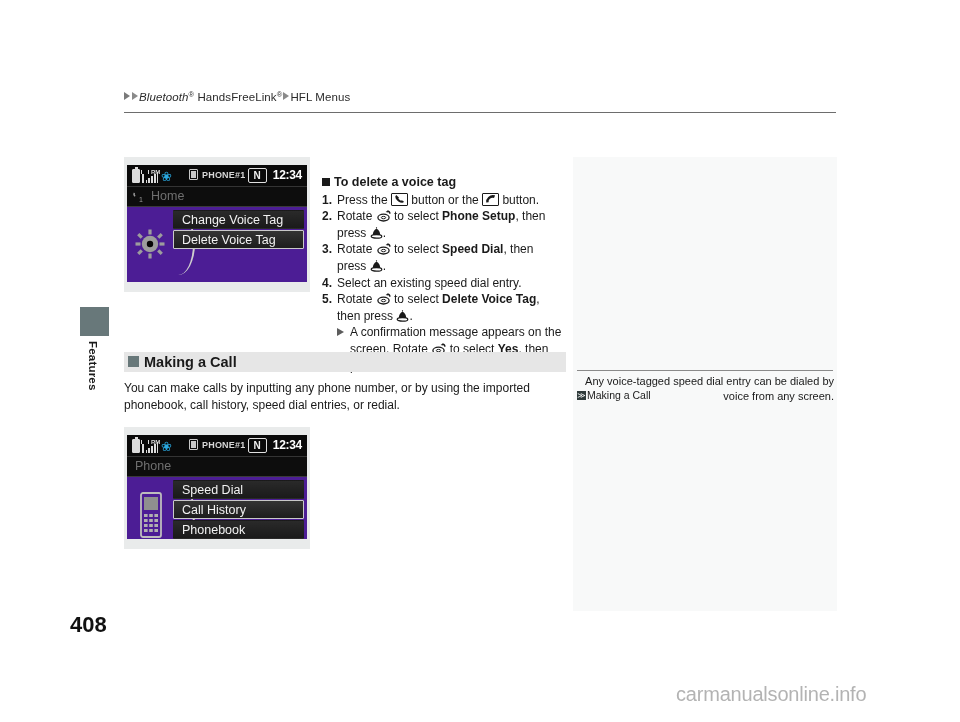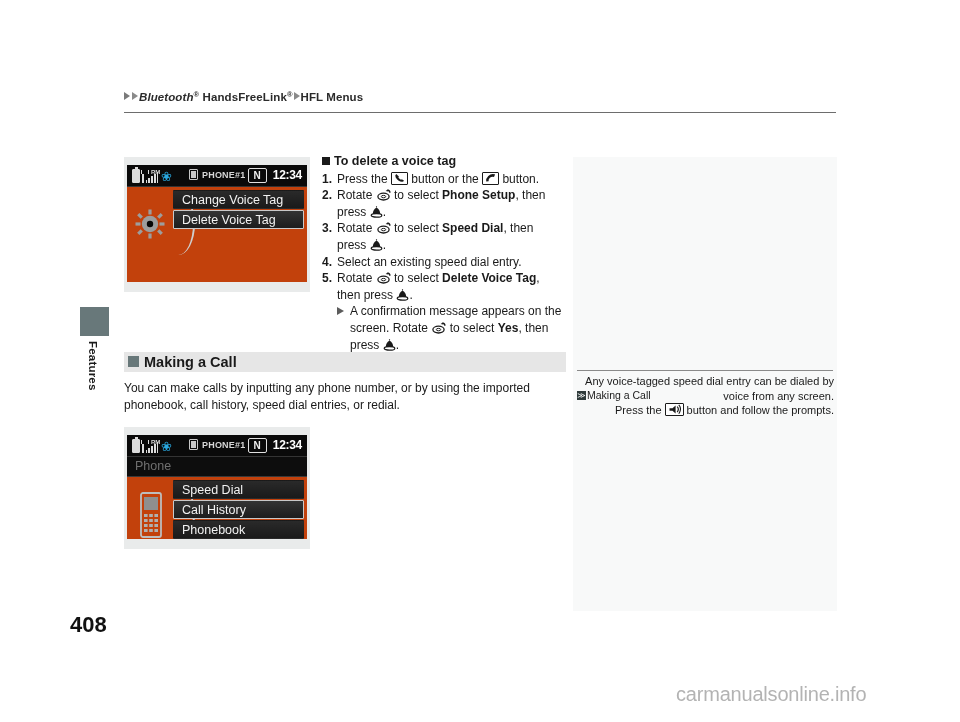--- a/index.html
+++ b/index.html
@@ -15,21 +15,21 @@
     color: #1a1a1a;
     overflow: hidden;
   }
 
   
   #breadcrumb {
     position: absolute;
     left: 124px;
     top: 90px;
     font-size: 11.5px;
-    font-weight: bold;
+    font-weight: normal;
     color: #2b2b2b;
     white-space: nowrap;
     letter-spacing: 0.1px;
   }
   .bc-tri {
     display: inline-block;
     width: 0; height: 0;
     border-left: 6px solid #7a7a7a;
     border-top: 4.2px solid transparent;
     border-bottom: 4.2px solid transparent;
@@ -165,20 +165,21 @@
     width: 244px;
     font-size: 12px;
     line-height: 16.6px;
     color: #1a1a1a;
   }
   #instr-title {
     font-weight: bold;
     font-size: 12.5px;
     margin-bottom: 1px;
     white-space: nowrap;
+    margin-top: 21px;
   }
   .sq {
     display: inline-block;
     width: 8px;
     height: 8px;
     background: #1a1a1a;
     margin-right: 4px;
     vertical-align: 0px;
   }
   .step {
@@ -412,21 +413,21 @@
     left: 24px; top: 2px;
     font-size: 12.5px;
     color: #6f6f6f;
   }
   .title-text.phone { left: 8px; }
 
   
   .menuarea {
     position: relative;
     height: 100%;
-    background: #c2410c;
+    background: #4c1d95;
   }
   .menu-icon-wrap {
     position: absolute;
     left: 4px; top: 6px;
     width: 56px; height: 62px;
   }
   .arc {
     position: absolute;
     left: 36px; top: 0px;
     width: 26px; height: 62px;
@@ -488,27 +489,20 @@
 <div id="sidebar"></div>
 
 <div id="note-header">
   <span class="note-icon">≫</span><span>Making a Call</span>
 </div>
 <div id="note-rule"></div>
 
 <div id="note-body">
   <p>
     <span>Any voice-tagged speed dial entry can be dialed by voice from any screen.</span>
-  </p>
-  <p>
-    <span>Press the </span><span class="keybox"><svg width="13" height="11" viewBox="0 0 13 11">
-          <path d="M1.5 4.2 L4.5 4.2 L7.6 1.4 L7.6 9.4 L4.5 6.7 L1.5 6.7 Z" fill="#1a1a1a"></path>
-          <path d="M9.2 2.6 q2.3 2.4 0 5.6" stroke="#1a1a1a" stroke-width="1.2" fill="none"></path>
-          <path d="M10.8 0.9 q3.4 3.6 0 8.8" stroke="#1a1a1a" stroke-width="1.1" fill="none"></path>
-        </svg></span><span> button and follow the prompts.</span>
   </p>
 </div>
 
 <div id="instructions">
 
   <div id="instr-title">
     <span class="sq"></span><span>To delete a voice tag</span>
   </div>
 
   <div class="step">
@@ -615,20 +609,29 @@
       <div class="sb-mid">
         <span class="ico-simcard"></span>
         <span class="sb-phone-label">PHONE#1</span>
       </div>
       <div class="sb-right">
         <span class="sb-gear-badge">N</span>
         <span class="sb-clock">12:34</span>
       </div>
     </div>
 
+    <div class="titlerow">
+      <span class="title-ico">
+        <svg width="14" height="13" viewBox="0 0 14 13">
+            <path d="M1.5 2.0 q-1.2 1.6 0.6 3.2" stroke="#9a9a9a" stroke-width="1.5" fill="none"></path>
+            <text x="6" y="11" font-size="7" fill="#9a9a9a" font-family="Liberation Sans, sans-serif">1</text>
+          </svg>
+      </span>
+      <span class="title-text">Home</span>
+    </div>
 
     <div class="menuarea">
       <div class="menu-icon-wrap">
         <span class="gear">
           <svg width="30" height="30" viewBox="0 0 30 30">
               <g fill="#9d9d9d">
                 <circle cx="15" cy="15" r="8.2"></circle>
                 <g>
                   <rect x="13.4" y="0.5" width="3.2" height="5"></rect>
                   <rect x="13.4" y="24.5" width="3.2" height="5"></rect>

